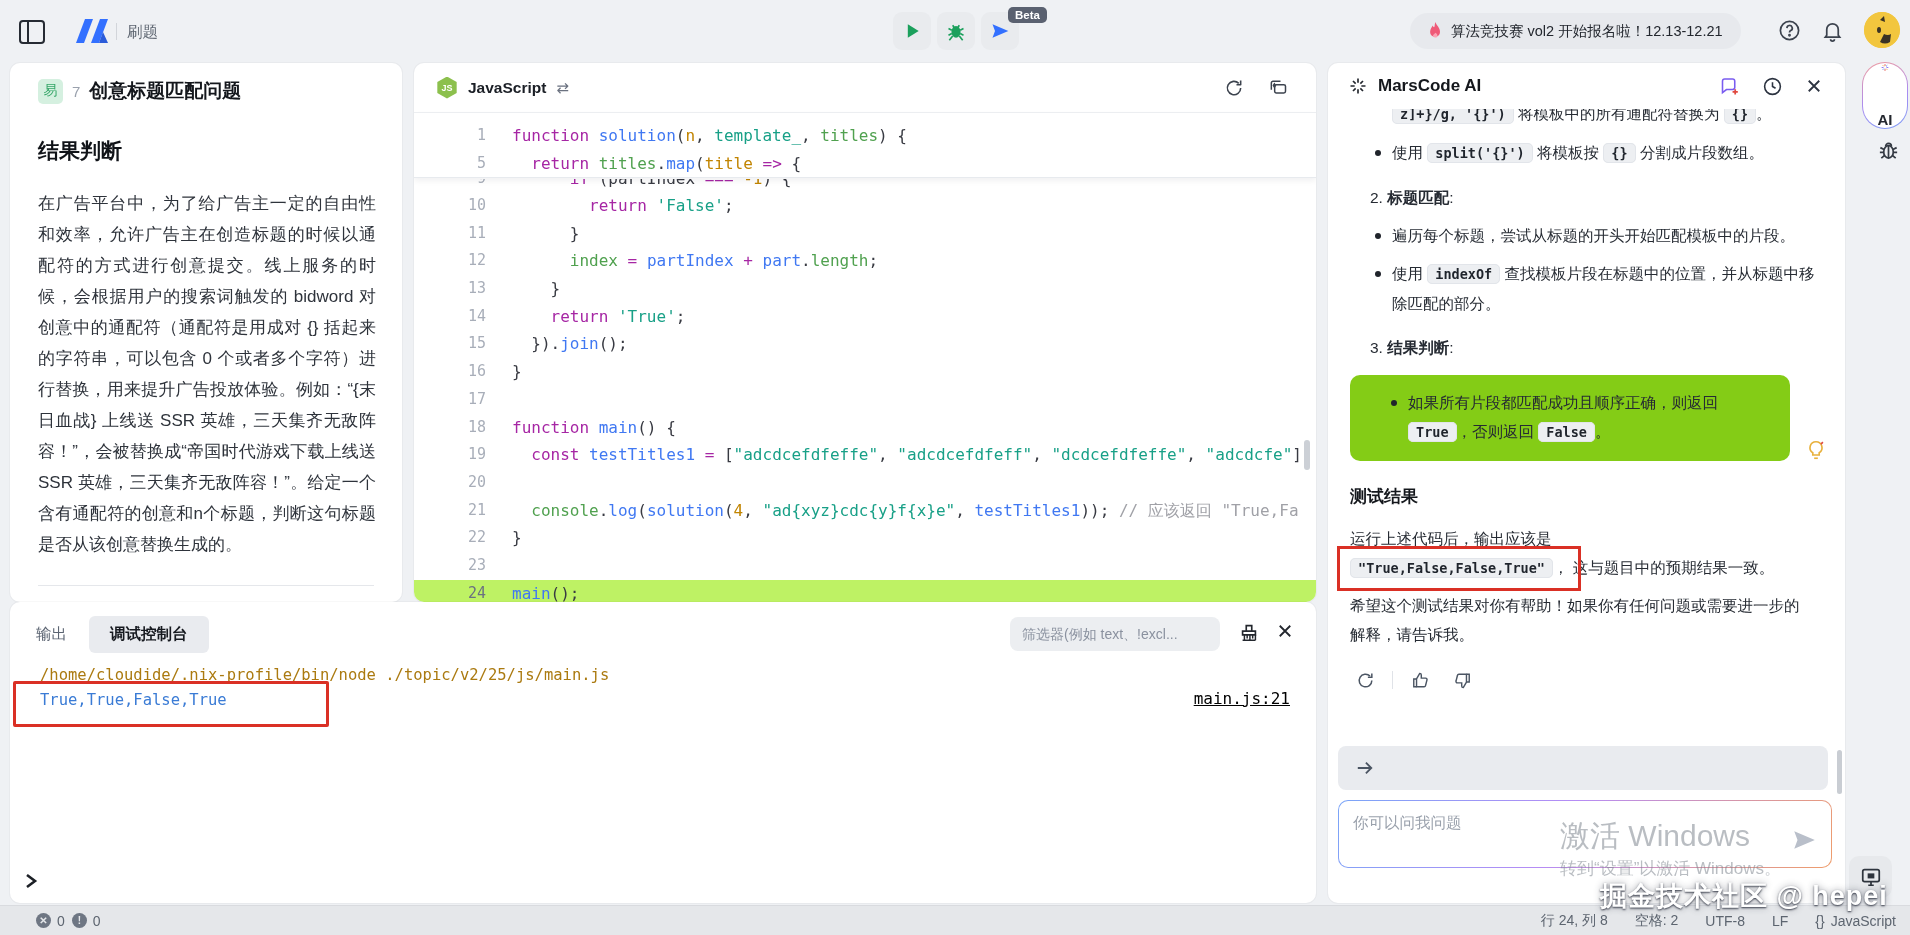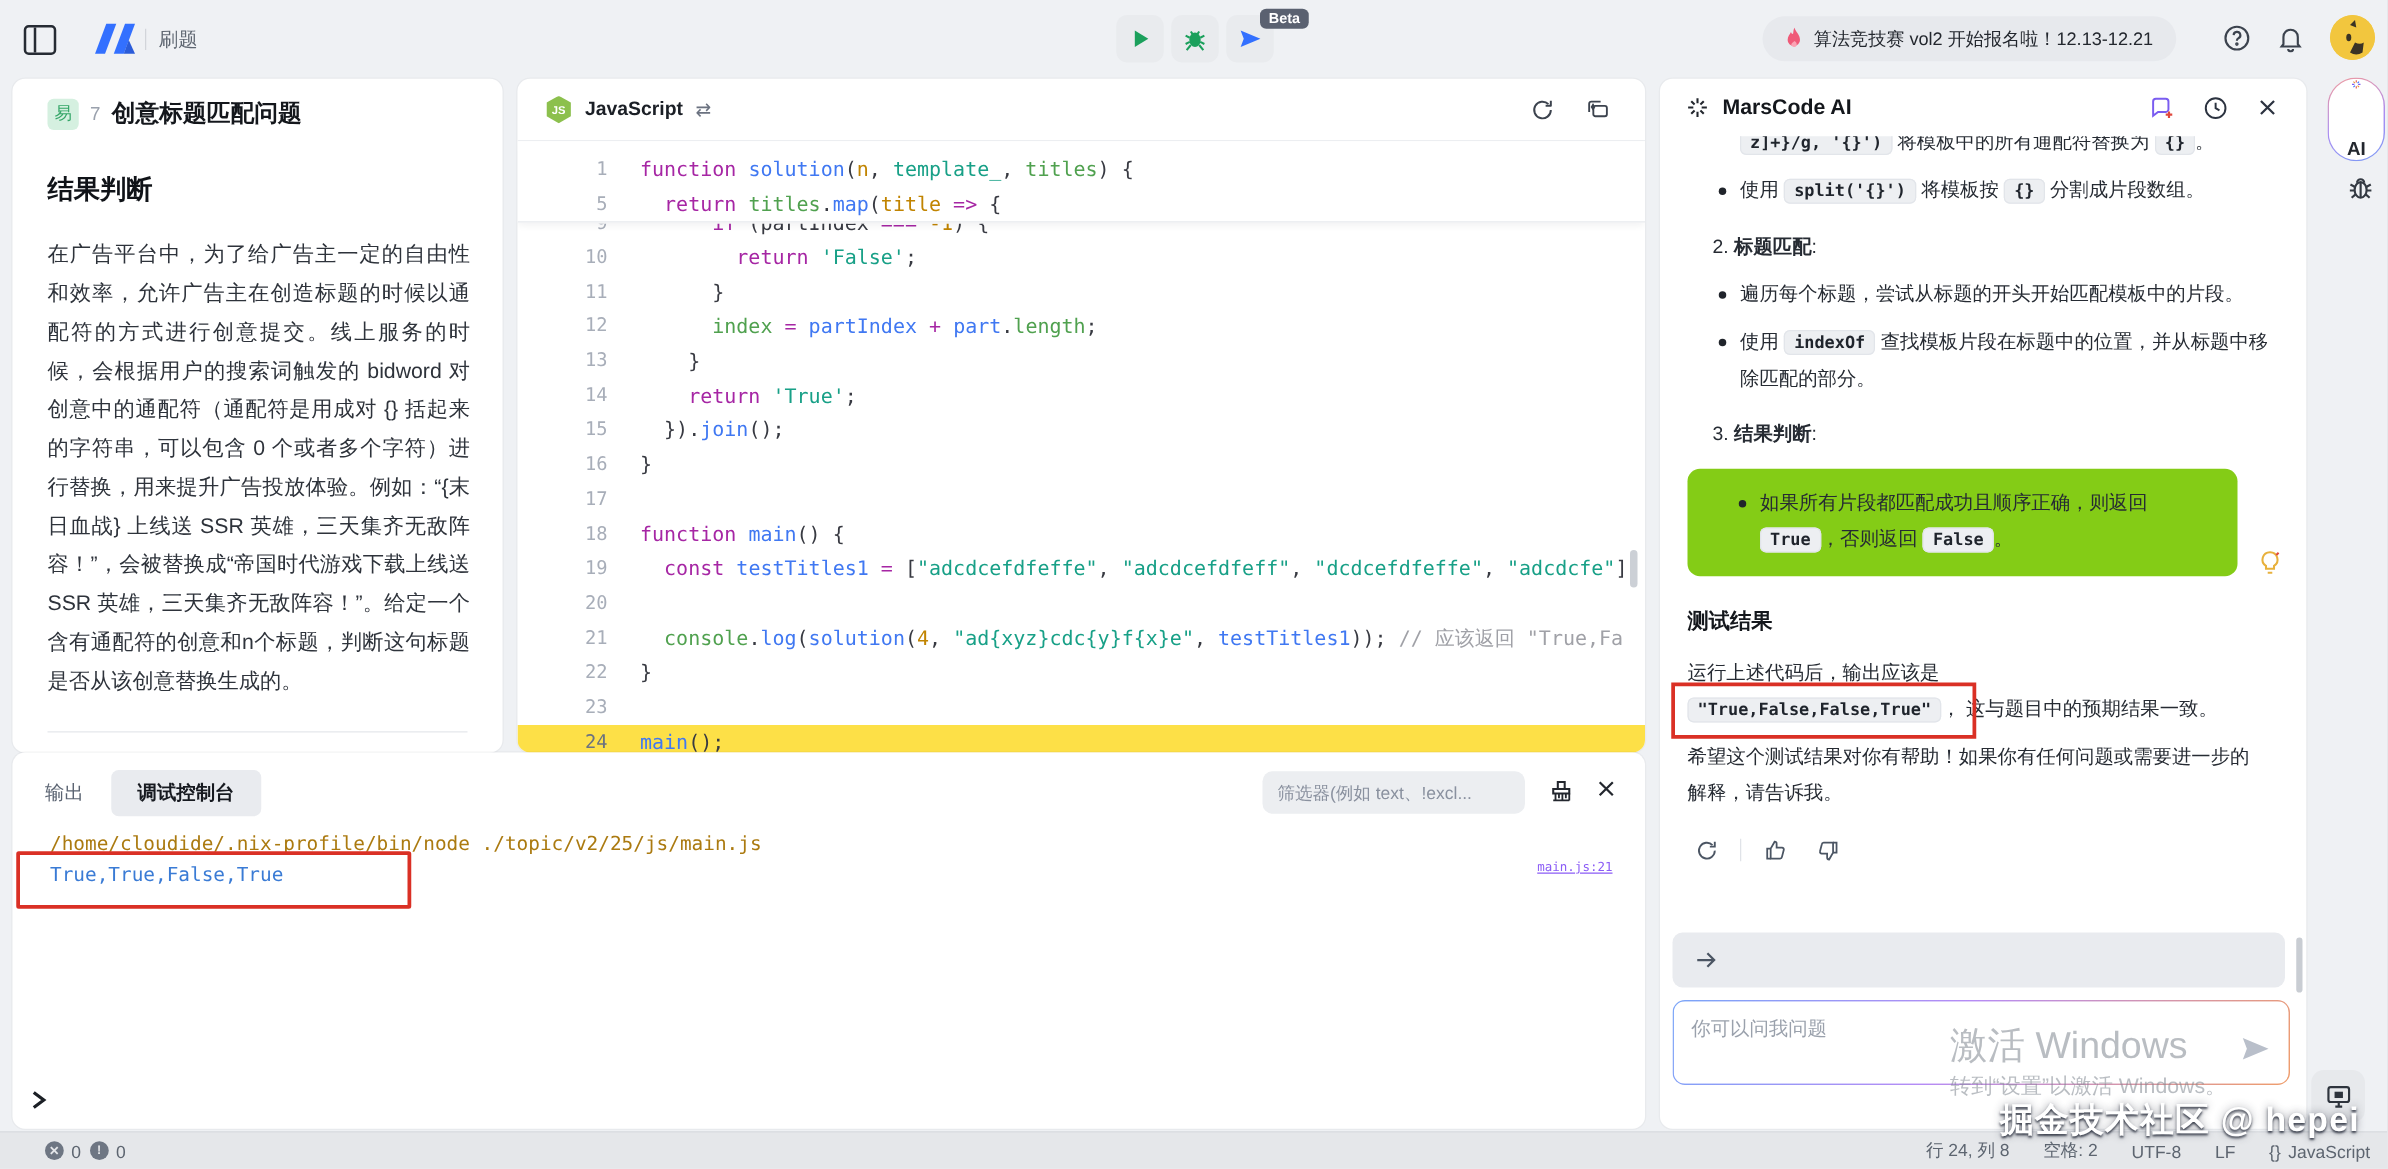--- a/index.html
+++ b/index.html
@@ -45,42 +45,42 @@
   .tab-label{margin-left:10px;font-size:15.5px;font-weight:600;color:#1b1f26;}
   .swap{margin-left:10px;color:#6b7280;font-size:15px;}
   .tab-sp{flex:1;}
   .tab-act{display:flex;gap:24px;margin-right:6px;}
   .codearea{position:relative;height:490px;font-family:"DejaVu Sans Mono",monospace;font-size:16px;}
   .crow{height:27.7px;overflow:hidden;}
   .crow.partial{height:13px;}
   .crow.partial .crow-in{margin-top:-14px;}
   .crow-in{display:flex;height:27.7px;line-height:27.7px;white-space:pre;}
   .gut{width:72px;text-align:right;padding-right:26px;color:#a8aeb9;font-size:15px;flex:none;}
-  .crow.active{background:#fde047;}
+  .crow.active{background:#bef264;}
   .crow.active .gut{color:#6b7280;}
   #sticky-rows{position:absolute;top:0;left:0;right:0;background:#fff;z-index:2;padding-top:9px;
                border-bottom:1px solid #e7eaee;box-shadow:0 3px 6px rgba(20,25,35,.06);}
   #scroll-rows{position:absolute;top:66px;left:0;right:0;}
   .tk-k{color:#a626a4}.tk-f{color:#4078f2}.tk-s{color:#18a087}.tk-n{color:#c18401}
   .tk-g{color:#50a14f}.tk-c{color:#a0a1a7}.tk-p{color:#383a42}.tk-v{color:#4078f2}
   .ed-scroll{position:absolute;right:6px;top:327px;width:6px;height:30px;border-radius:3px;background:#ccd0d6;z-index:3;}
 
   
   #console{left:10px;top:602px;width:1306px;height:301px;z-index:5;}
   .con-head{position:relative;height:64px;display:flex;align-items:center;padding:0 26px;}
   .con-tab{font-size:15.5px;color:#5b6472;margin-right:22px;cursor:pointer;}
   .con-tab.active{background:#e9ebef;border-radius:6px;padding:8px 21px;font-weight:700;color:#171a20;}
   .filter{position:absolute;right:96px;top:15px;width:186px;height:34px;background:#eceef1;border:none;
           border-radius:8px;padding:0 12px;font-size:14px;color:#3a3f49;font-family:"Liberation Sans",sans-serif;}
   .filter::placeholder{color:#8a919f;}
   .con-ico{position:absolute;top:20px;cursor:pointer;}
   .con-body{position:relative;font-family:"DejaVu Sans Mono",monospace;font-size:15.5px;}
   .con-line1{position:absolute;left:30px;top:0px;color:#ab7a10;white-space:pre;}
   .con-line2{position:absolute;left:30px;top:25px;color:#3a7bd5;}
-  .con-link{position:absolute;right:26px;top:23px;font-size:10px;color:#8b5cf6;text-decoration:underline;cursor:pointer;}
+  .con-link{position:absolute;right:26px;top:23px;font-size:16px;color:#000000;text-decoration:underline;cursor:pointer;}
   .prompt{position:absolute;left:14px;bottom:10px;}
 
   .redbox-console{position:absolute;left:13px;top:681px;width:310px;height:40px;border:3px solid #da3025;
                   border-radius:2px;z-index:8;pointer-events:none;}
 
   
   #assist{left:1328px;top:63px;width:517px;height:840px;overflow:hidden;}
   .as-head{height:46px;display:flex;align-items:center;padding:0 20px;gap:10px;}
   .as-title{font-size:17px;font-weight:700;color:#14171c;}
   .as-hsp{flex:1;}

